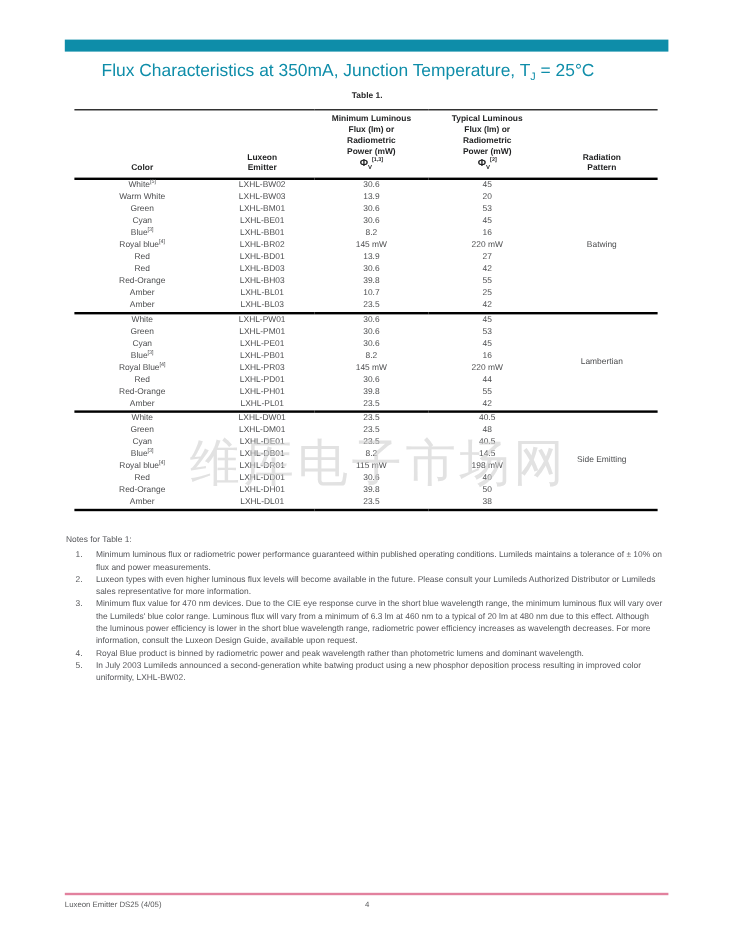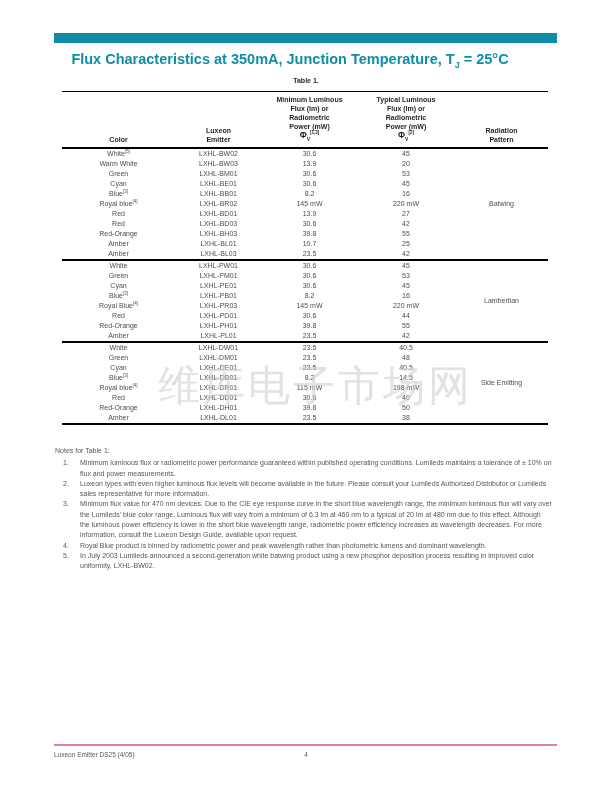--- a/index.html
+++ b/index.html
@@ -2,21 +2,21 @@
 <html><head>
 <meta charset="utf-8">
 <style>
   html,body{margin:0;padding:0;background:#ffffff;}
   .page{
     position:relative;width:612px;height:792px;background:#ffffff;overflow:hidden;
     font-family:"Liberation Sans","DejaVu Sans",sans-serif;color:#4c4d4f;
   }
   .top-bar{position:absolute;left:54px;top:33px;width:503px;height:10px;background:#0e8da9;}
   .title{position:absolute;left:0;top:51px;width:580px;text-align:center;
-    font-size:14.5px;font-weight:bold;color:#0e8da9;white-space:nowrap;}
+    font-size:14.5px;font-weight:normal;color:#0e8da9;white-space:nowrap;}
   .title sub{font-size:9px;}
   .caption{position:absolute;left:0;top:77px;width:612px;text-align:center;
     font-size:7px;font-weight:bold;color:#2a2a2c;}
   table.flux{position:absolute;left:62px;top:91px;width:486px;border-collapse:collapse;
     table-layout:fixed;font-size:7px;}
   table.flux thead{border-top:1px solid #000;border-bottom:2px solid #000;}
   table.flux tbody{border-bottom:2px solid #000;}
   table.flux th{vertical-align:bottom;text-align:center;font-weight:bold;color:#1f2021;
     padding:3px 0 3px;line-height:9px;}
   table.flux th .hlines{white-space:pre-line;display:block;}

